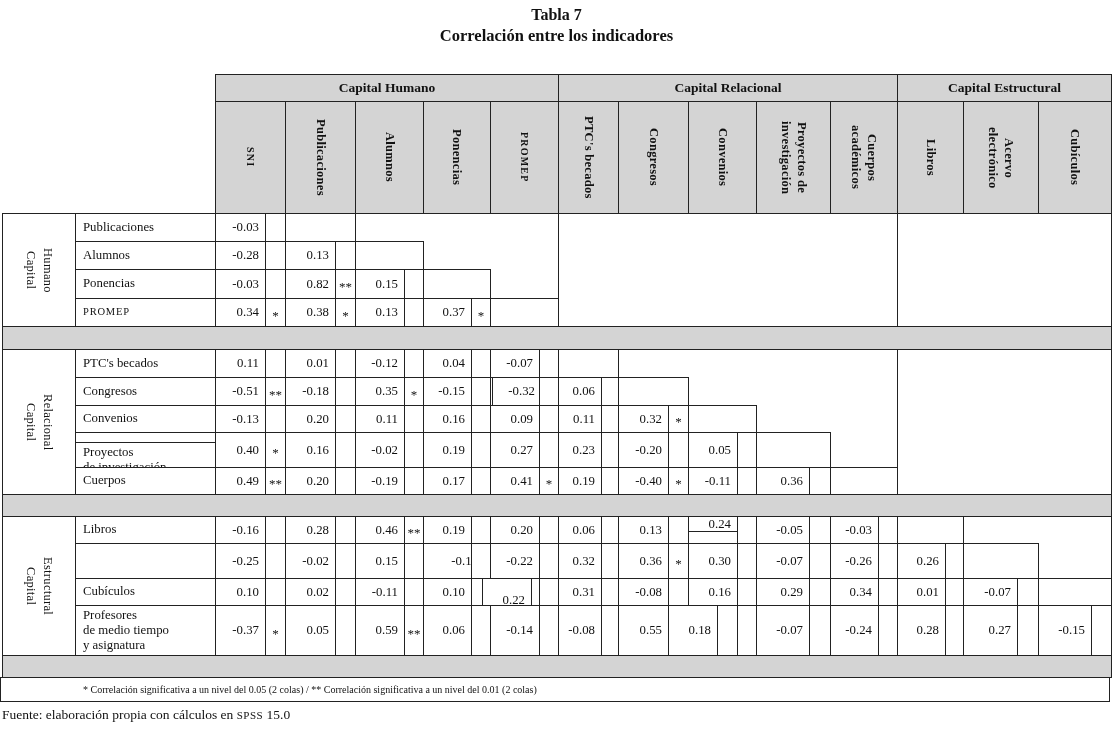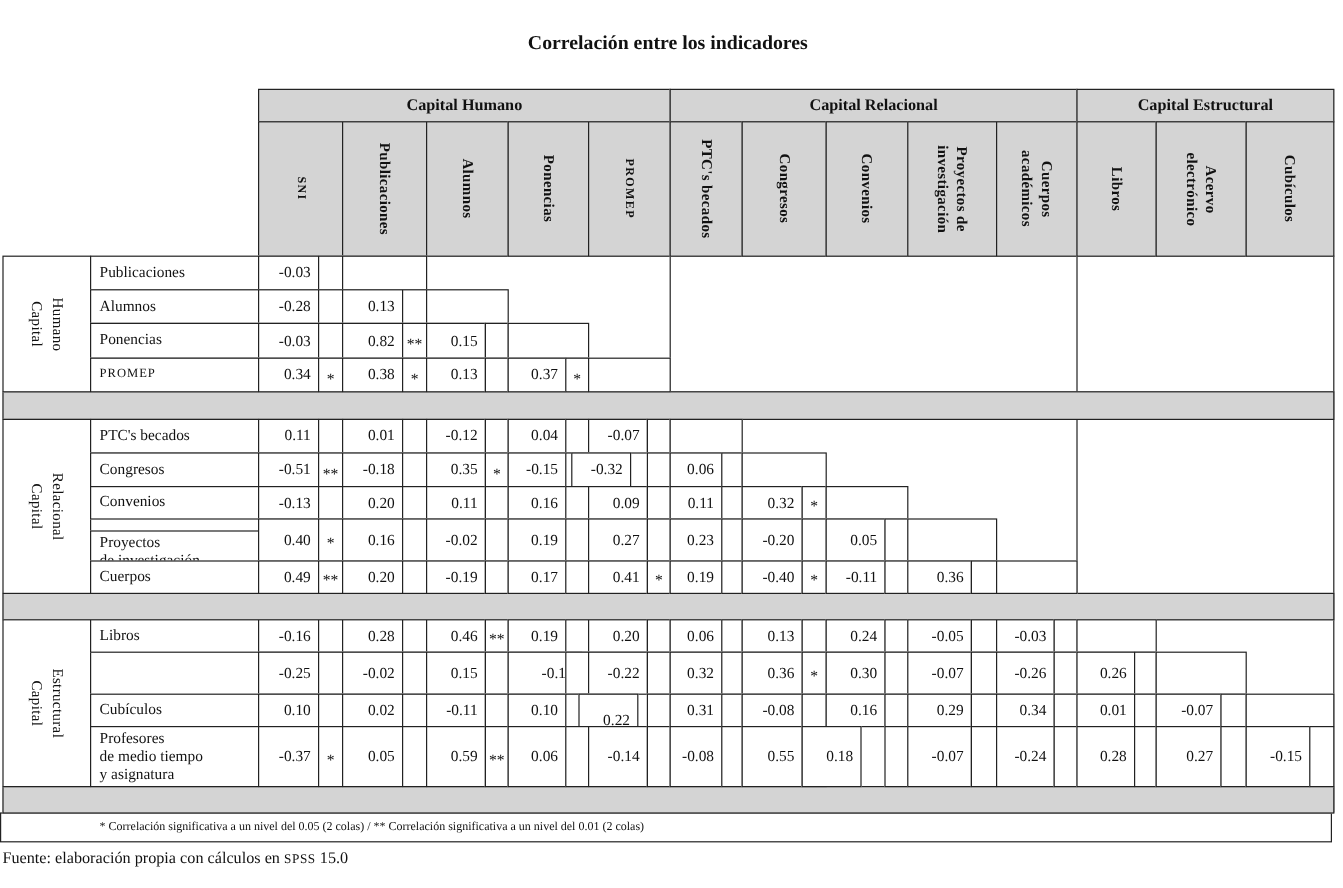--- a/index.html
+++ b/index.html
@@ -29,20 +29,21 @@
   .note{position:absolute;box-sizing:border-box;left:0;top:677px;width:1110px;height:25px;
         border:1px solid #222;background:#fff;display:flex;align-items:center;
         padding-left:82px;font-size:10px;}
   .fuente{position:absolute;left:2px;top:707px;font-size:13.5px;}
   .fuente .sc{font-size:11px;letter-spacing:.5px;}
 </style>
 </head>
 <body>
 
 <div class="page">
+  <div class="title">Tabla 7</div>
   <div class="subtitle">Correlación entre los indicadores</div>
 
   <div id="tbl">
     <div class="note">* Correlación significativa a un nivel del 0.05 (2 colas) / ** Correlación significativa a un nivel del 0.01 (2 colas)</div>
   <div class="vline" style="left: 558px; top: 213px; width: 1px; height: 464px;"></div>
       <div class="vline" style="left: 897px; top: 213px; width: 1px; height: 464px;"></div>
       <div class="vline" style="left: 1111px; top: 213px; width: 1px; height: 464px;"></div>
       <div class="band" style="left: 2px; top: 326px; width: 1110px; height: 24px;"></div>
       <div class="band" style="left: 2px; top: 494px; width: 1110px; height: 23px;"></div>
       <div class="band" style="left: 2px; top: 655px; width: 1110px; height: 23px;"></div>
@@ -179,21 +180,21 @@
         <span></span>
       </div>
       <div class="cell num" style="left: 355px; top: 377px; width: 50px; height: 29px;">0.35</div>
       <div class="cell star" style="left: 404px; top: 377px; width: 20px; height: 29px;">
         <span>*</span>
       </div>
       <div class="cell num" style="left: 423px; top: 377px; width: 49px; height: 29px;">-0.15</div>
       <div class="cell star" style="left: 471px; top: 377px; width: 20px; height: 29px;">
         <span></span>
       </div>
-      <div class="cell num" style="left: 476px; top: 377px; width: 50px; height: 29px;">-0.32</div>
+      <div class="cell num" style="left: 492px; top: 377px; width: 50px; height: 29px;">-0.32</div>
       <div class="cell star" style="left: 539px; top: 377px; width: 20px; height: 29px;">
         <span></span>
       </div>
       <div class="cell num" style="left: 558px; top: 377px; width: 44px; height: 29px;">0.06</div>
       <div class="cell star" style="left: 601px; top: 377px; width: 18px; height: 29px;">
         <span></span>
       </div>
       <div class="cell diag" style="left: 618px; top: 377px; width: 71px; height: 29px;"></div>
       <div class="cell name" style="left: 75px; top: 405px; width: 141px; height: 28px;">Convenios</div>
       <div class="cell num" style="left: 215px; top: 405px; width: 51px; height: 28px;">-0.13</div>
@@ -324,21 +325,21 @@
         <span></span>
       </div>
       <div class="cell num" style="left: 558px; top: 516px; width: 44px; height: 28px;">0.06</div>
       <div class="cell star" style="left: 601px; top: 516px; width: 18px; height: 28px;">
         <span></span>
       </div>
       <div class="cell num" style="left: 618px; top: 516px; width: 51px; height: 28px;">0.13</div>
       <div class="cell star" style="left: 668px; top: 516px; width: 21px; height: 28px;">
         <span></span>
       </div>
-      <div class="cell num" style="left: 688px; top: 516px; width: 50px; height: 28px;">0.24</div>
+      <div class="cell num" style="left: 688px; top: 516px; width: 50px; height: 16px;">0.24</div>
       <div class="cell star" style="left: 737px; top: 516px; width: 20px; height: 28px;">
         <span></span>
       </div>
       <div class="cell num" style="left: 756px; top: 516px; width: 54px; height: 28px;">-0.05</div>
       <div class="cell star" style="left: 809px; top: 516px; width: 22px; height: 28px;">
         <span></span>
       </div>
       <div class="cell num" style="left: 830px; top: 516px; width: 49px; height: 28px;">-0.03</div>
       <div class="cell star" style="left: 878px; top: 516px; width: 20px; height: 28px;">
         <span></span>

